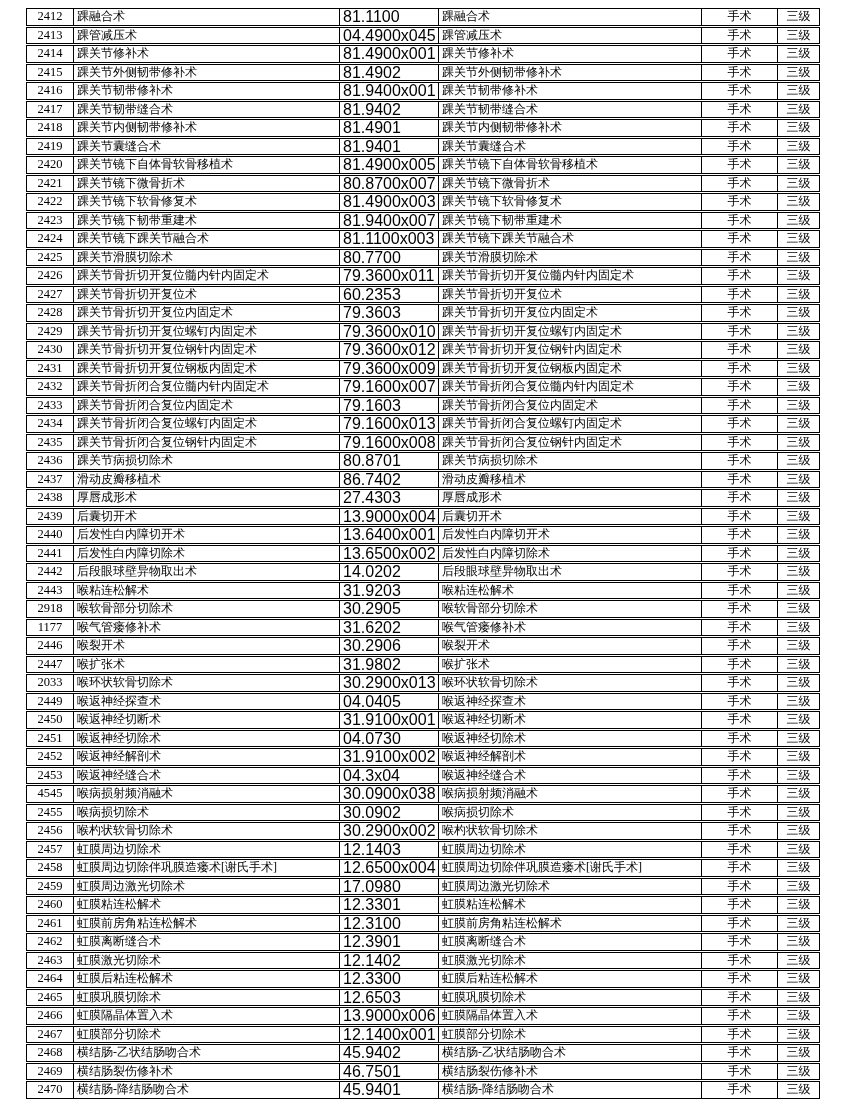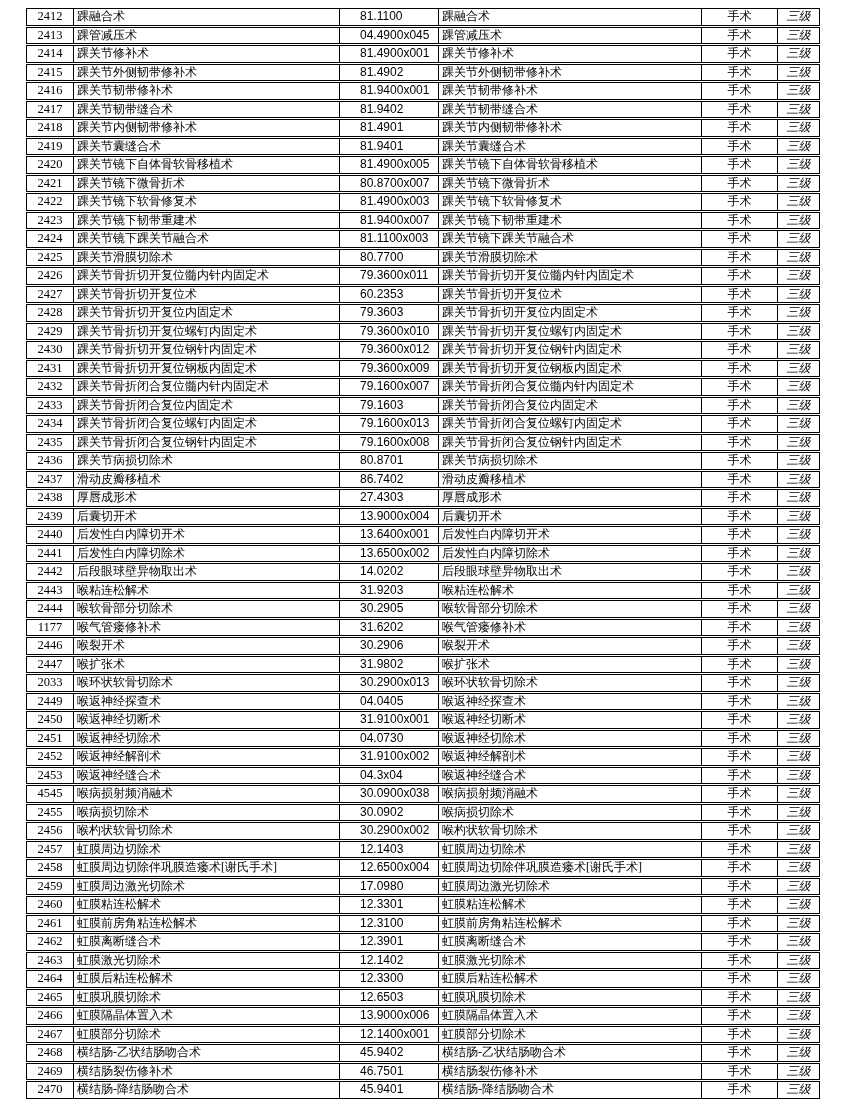--- a/index.html
+++ b/index.html
@@ -39,24 +39,24 @@
     display: flex;
     align-items: center;
     font-size: 12px;
     line-height: 15px;
     white-space: nowrap;
     overflow: hidden;
   }
   .cell + .cell { border-left: 1px solid #000000; }
   .c1 { flex: 0 0 46px;  justify-content: center; font-size: 12.5px; }
   .c2 { flex: 0 0 266px; padding-left: 3px; }
-  .c3 { flex: 0 0 99px;  padding-left: 20px; font-family: "Liberation Sans", "DejaVu Sans", sans-serif; font-size: 12px; }
+  .c3 { flex: 0 0 99px;  padding-left: 3px; font-family: "Liberation Sans", "DejaVu Sans", sans-serif; font-size: 16px; }
   .c4 { flex: 0 0 263px; padding-left: 3px; }
   .c5 { flex: 0 0 76px;  justify-content: center; }
-  .c6 { flex: 0 0 42px;  justify-content: center; font-style: italic; }
+  .c6 { flex: 0 0 42px;  justify-content: center; }
 </style>
 </head>
 <body>
 
 <div class="page">
   <div class="table" id="procedure-table">
       <div class="row">
         <div class="cell c1">2412</div>
         <div class="cell c2">踝融合术</div>
         <div class="cell c3">81.1100</div>
@@ -306,21 +306,21 @@
       </div>
       <div class="row">
         <div class="cell c1">2443</div>
         <div class="cell c2">喉粘连松解术</div>
         <div class="cell c3">31.9203</div>
         <div class="cell c4">喉粘连松解术</div>
         <div class="cell c5">手术</div>
         <div class="cell c6">三级</div>
       </div>
       <div class="row">
-        <div class="cell c1">2444</div>
+        <div class="cell c1">2918</div>
         <div class="cell c2">喉软骨部分切除术</div>
         <div class="cell c3">30.2905</div>
         <div class="cell c4">喉软骨部分切除术</div>
         <div class="cell c5">手术</div>
         <div class="cell c6">三级</div>
       </div>
       <div class="row">
         <div class="cell c1">1177</div>
         <div class="cell c2">喉气管瘘修补术</div>
         <div class="cell c3">31.6202</div>

